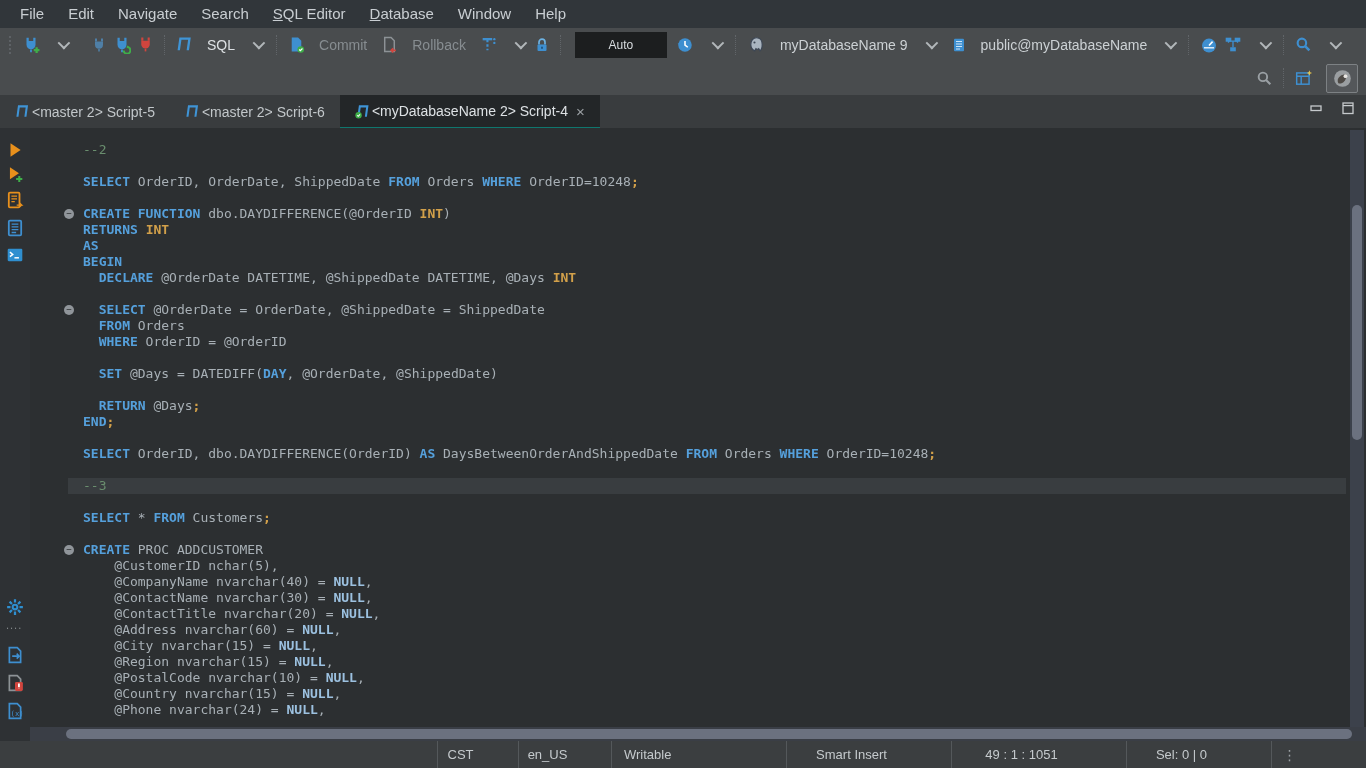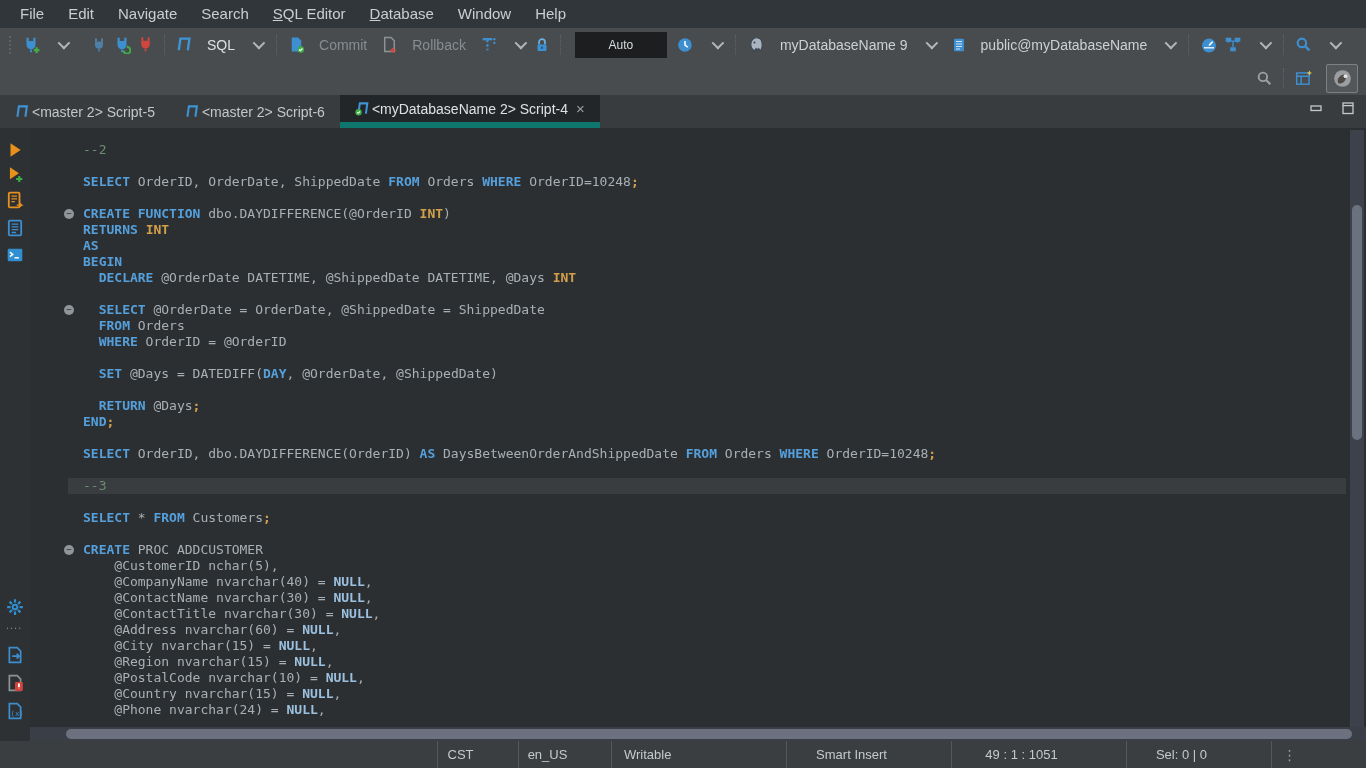--- a/index.html
+++ b/index.html
@@ -25,21 +25,21 @@
         transform:rotate(45deg) translateY(-2px);margin:0 4px;}
   .auto-box{width:92px;height:26px;background:#1c1e1f;color:#d9dde0;font-size:12px;
             display:flex;align-items:center;justify-content:center;margin:0 6px;}
   .avatar-box{width:30px;height:27px;border:1px solid #7d8184;background:#54575a;border-radius:2px;
               display:flex;align-items:center;justify-content:center;margin-left:10px;}
   
   .tabbar{position:absolute;left:0;top:95px;width:1366px;height:33px;background:#393c3e;
           display:flex;align-items:flex-end;}
   .tab{height:33px;display:flex;align-items:center;gap:2px;padding:0 15px;box-sizing:border-box;
        font-size:14px;color:#c2c7ca;}
-  .tab.active{background:#232628;color:#dde1e4;border-bottom:6px solid #0f766e;padding-bottom:0;}
+  .tab.active{background:#232628;color:#dde1e4;border-bottom:1px solid #0f766e;padding-bottom:0;}
   .tab-close{color:#9ba0a4;font-size:15px;margin-left:6px;}
   .winbtns{position:absolute;right:10px;top:100px;display:flex;gap:16px;}
   
   .editor{position:absolute;left:30px;top:128px;right:0;bottom:27px;background:#2c2f31;overflow:hidden;}
   .leftstrip{position:absolute;left:0;top:128px;width:30px;bottom:27px;background:#2e3134;}
   .strip-icon{position:absolute;left:6px;width:18px;height:18px;}
   .code{position:absolute;left:53px;top:14px;right:20px;}
   .line{height:16px;white-space:pre;position:relative;
         font-family:"DejaVu Sans Mono",monospace;font-size:13px;line-height:16px;color:#a8b0b6;}
   .line.hl{background:#393d40;margin-left:-15px;padding-left:15px;}
@@ -360,21 +360,21 @@
         <div class="line"><span class="sk">SELECT</span><span class="sn"> OrderID, dbo.DAYDIFFERENCE(OrderID) </span><span class="sk">AS</span><span class="sn"> DaysBetweenOrderAndShippedDate </span><span class="sk">FROM</span><span class="sn"> Orders </span><span class="sk">WHERE</span><span class="sn"> OrderID=10248</span><span class="so">;</span></div>
         <div class="line"></div>
         <div class="line hl"><span class="sc">--3</span></div>
         <div class="line"></div>
         <div class="line"><span class="sk">SELECT</span><span class="sn"> * </span><span class="sk">FROM</span><span class="sn"> Customers</span><span class="so">;</span></div>
         <div class="line"></div>
         <div class="line"><span class="fold">−</span><span class="sk">CREATE</span><span class="sn"> PROC ADDCUSTOMER</span></div>
         <div class="line"><span class="sn">    @CustomerID nchar(5),</span></div>
         <div class="line"><span class="sn">    @CompanyName nvarchar(40) = </span><span class="sw">NULL</span><span class="sn">,</span></div>
         <div class="line"><span class="sn">    @ContactName nvarchar(30) = </span><span class="sw">NULL</span><span class="sn">,</span></div>
-        <div class="line"><span class="sn">    @ContactTitle nvarchar(30) = </span><span class="sw">NULL</span><span class="sn">,</span></div>
+        <div class="line"><span class="sn">    @ContactTitle nvarchar(20) = </span><span class="sw">NULL</span><span class="sn">,</span></div>
         <div class="line"><span class="sn">    @Address nvarchar(60) = </span><span class="sw">NULL</span><span class="sn">,</span></div>
         <div class="line"><span class="sn">    @City nvarchar(15) = </span><span class="sw">NULL</span><span class="sn">,</span></div>
         <div class="line"><span class="sn">    @Region nvarchar(15) = </span><span class="sw">NULL</span><span class="sn">,</span></div>
         <div class="line"><span class="sn">    @PostalCode nvarchar(10) = </span><span class="sw">NULL</span><span class="sn">,</span></div>
         <div class="line"><span class="sn">    @Country nvarchar(15) = </span><span class="sw">NULL</span><span class="sn">,</span></div>
         <div class="line"><span class="sn">    @Phone nvarchar(24) = </span><span class="sw">NULL</span><span class="sn">,</span></div>
       </div>
   </div>
 
   <div class="vtrack"></div>

